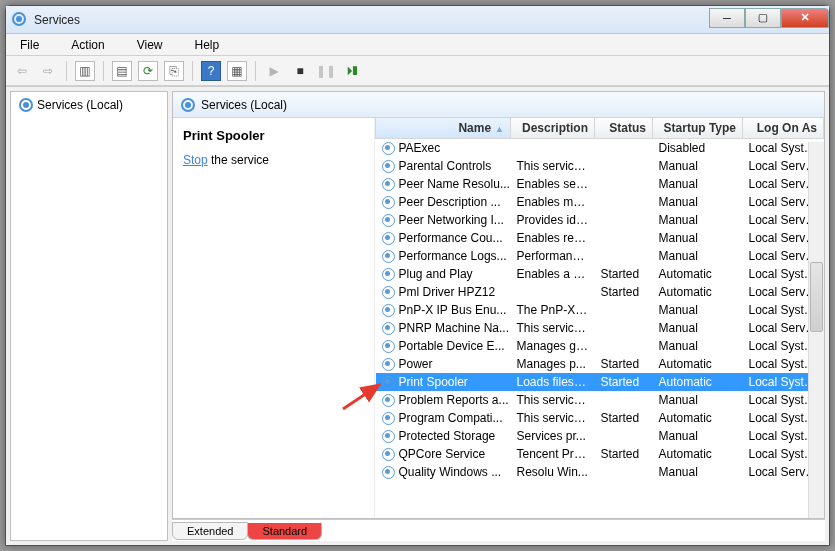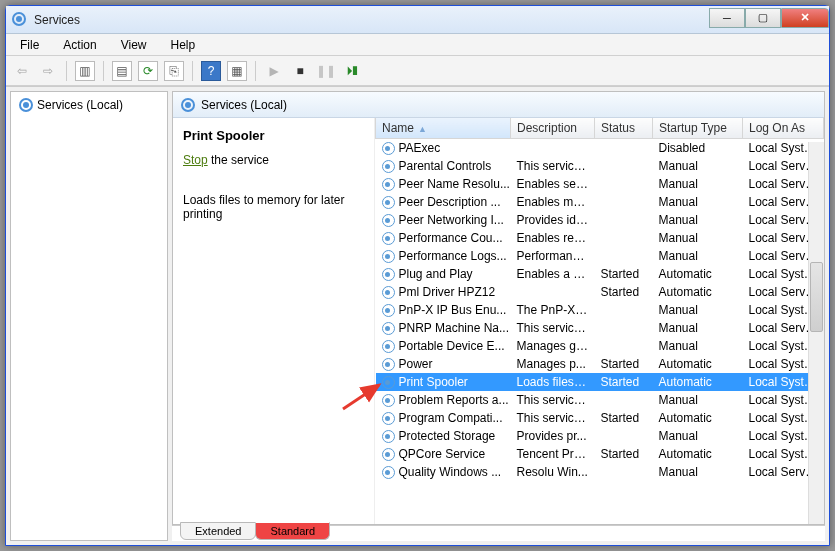--- a/index.html
+++ b/index.html
@@ -7,58 +7,58 @@
 
 .window { position: absolute; left: 5px; top: 5px; width: 825px; height: 541px; background: #f0f0f0; border: 1px solid #1d4ed8; border-radius: 5px 5px 0 0; box-shadow: 0 0 8px rgba(0,0,0,.4); display:flex; flex-direction:column;}
 .titlebar { height: 28px; background: linear-gradient(#e9f1fb,#d8e6f7); display:flex; align-items:center; border-bottom:1px solid #b6c6d6;}
 .titlebar .ticon { width:16px; height:16px; margin:0 6px; }
 .gear{width:14px;height:14px;border:2px solid #4a90d9;border-radius:50%;position:relative;display:inline-block}
 .gear::after{content:"";width:6px;height:6px;background:#4a90d9;border-radius:50%;position:absolute;left:2px;top:2px}
 .title{flex:1;color:#222}
 .winbtns{display:flex}
 .winbtn{width:36px;height:20px;margin-top:-4px;border:1px solid #8aa;background:linear-gradient(#f6f6f6,#dcdcdc);display:flex;align-items:center;justify-content:center;font-size:11px}
 .winbtn.close{width:48px;background:linear-gradient(#f08080,#d04020);border-radius:0 4px 0 0;color:#fff;font-weight:bold}
-.menubar{height:22px;background:#f4f4f4;border-bottom:1px solid #d0d0d0;display:flex;align-items:center;padding:0 6px;gap:8px}
+.menubar{height:22px;background:#f4f4f4;border-bottom:1px solid #d0d0d0;display:flex;align-items:center;padding:0 6px;gap:16px}
 .menuitem{padding:2px 8px;cursor:default}
 .toolbar{height:30px;background:#f4f4f4;border-bottom:1px solid #d0d0d0;display:flex;align-items:center;padding:0 6px;gap:6px}
 .tb{width:20px;height:20px;border:1px solid #bbb;background:#fff;display:flex;align-items:center;justify-content:center;font-size:12px;color:#555}
 .tb.disabled{opacity:.5}
 .tb.noborder{border:none;background:none}
 .sep{width:1px;height:20px;background:#ccc;margin:0 2px}
 
 .body{flex:1;display:flex;border-top:1px solid #ccc}
 .tree{width:158px;background:#fff;border:1px solid #bfbfbf;margin:4px;padding:4px}
 .treeitem{display:flex;align-items:center;gap:4px;padding:2px 4px;background:#fff}
 .treeitem span{color:#000}
 
 .rightwrap{flex:1;display:flex;flex-direction:column;margin:4px 4px 4px 0}
 .right{flex:1;background:#fff;border:1px solid #bfbfbf;display:flex;flex-direction:column}
 .panehead{height:26px;background:linear-gradient(#f7fbff,#e2edf8);border-bottom:1px solid #c9d6e5;display:flex;align-items:center;padding:0 8px;gap:6px}
 .panehead .g{width:14px;height:14px}
 .panebody{flex:1;display:flex;position:relative;overflow:hidden}
 .detail{width:202px;padding:10px 10px;border-right:1px solid #eee}
 .detail h2{font-size:13px;font-weight:bold;margin-bottom:10px}
-.detail a{color:#4d7c0f;text-decoration:underline;cursor:pointer}
+.detail a{color:#3b82f6;text-decoration:underline;cursor:pointer}
 .detail p{margin-top:4px}
 .detail .desc{margin-top:26px}
 
 .listwrap{flex:1;overflow:auto;position:relative}
 table{width:100%;border-collapse:collapse;table-layout:fixed}
-th{background:linear-gradient(#fdfdfd,#ebeef2);border:1px solid #d6d6d6;border-top:none;text-align:left;padding:3px 6px;font-weight:normal;color:#333;position:sticky;top:0}
+th{background:linear-gradient(#fdfdfd,#ebeef2);border:1px solid #d6d6d6;border-top:none;text-align:right;padding:3px 6px;font-weight:bold;color:#333;position:sticky;top:0}
 th.sort{background:linear-gradient(#eaf3fd,#d2e6fb)}
 th .arrow{color:#7ba7d7;font-size:9px;margin-left:4px}
 td{padding:2px 6px;white-space:nowrap;overflow:hidden;text-overflow:ellipsis}
 tr.sel td{background:#3399ff;color:#fff}
-.svc{display:flex;align-items:flex-end;gap:4px}
+.svc{display:flex;align-items:center;gap:4px}
 .svcicon{width:13px;height:13px;border:1.5px solid #5a9bd5;border-radius:50%;flex-shrink:0;position:relative}
 .svcicon::after{content:"";width:5px;height:5px;background:#5a9bd5;position:absolute;left:2.5px;top:2.5px;border-radius:50%}
 .scrollbar{position:absolute;right:0;top:24px;bottom:0;width:16px;background:#f0f0f0;border-left:1px solid #ddd}
 .thumbv{position:absolute;left:1px;right:1px;top:120px;height:70px;background:linear-gradient(#e5e5e5,#cfcfcf);border:1px solid #b5b5b5;border-radius:2px}
 
-.tabsrow{height:16px;display:flex;align-items:flex-end;padding-left:8px;border-top:1px solid #ccc;background:#fff}
+.tabsrow{height:22px;display:flex;align-items:flex-end;border-top:1px solid #ccc;background:#fff}
 .tab{padding:2px 14px 2px 14px;border:1px solid #b9b9b9;border-radius:0 0 6px 6px;background:#f4f4f4;margin-right:-1px;position:relative;top:-1px;font-size:11px}
 .tab.active{background:#ef4444;border-top-color:#fff}
 
 .arrow-annot{position:absolute;pointer-events:none;left:333px;top:373px}
 </style>
 </head>
 <body>
 
 <div class="window">
   <div class="titlebar">
@@ -111,21 +111,20 @@
         <span class="gear g"></span>
         <span>Services (Local)</span>
       </div>
       <div class="panebody">
         <div class="detail">
           <h2>Print Spooler</h2>
           <p>
             <a>Stop</a><span> the service</span>
           </p>
           <div class="desc">
-            <p>Loads files to memory for later printing</p>
           </div>
         </div>
 
         <div class="listwrap">
           <table>
             <colgroup>
                   <col style="width:135px">
                   <col style="width:84px">
                   <col style="width:58px">
                   <col style="width:90px">
@@ -333,21 +332,21 @@
                     <td>Automatic</td>
                     <td>Local Syste...</td>
                   </tr>
                   <tr class="row">
                     <td>
                       <div class="svc">
                         <span class="svcicon"></span>
                         <span>Protected Storage</span>
                       </div>
                     </td>
-                    <td>Provides pr...</td>
+                    <td>Services pr...</td>
                     <td></td>
                     <td>Manual</td>
                     <td>Local Syste...</td>
                   </tr>
                   <tr class="row">
                     <td>
                       <div class="svc">
                         <span class="svcicon"></span>
                         <span>QPCore Service</span>
                       </div>

